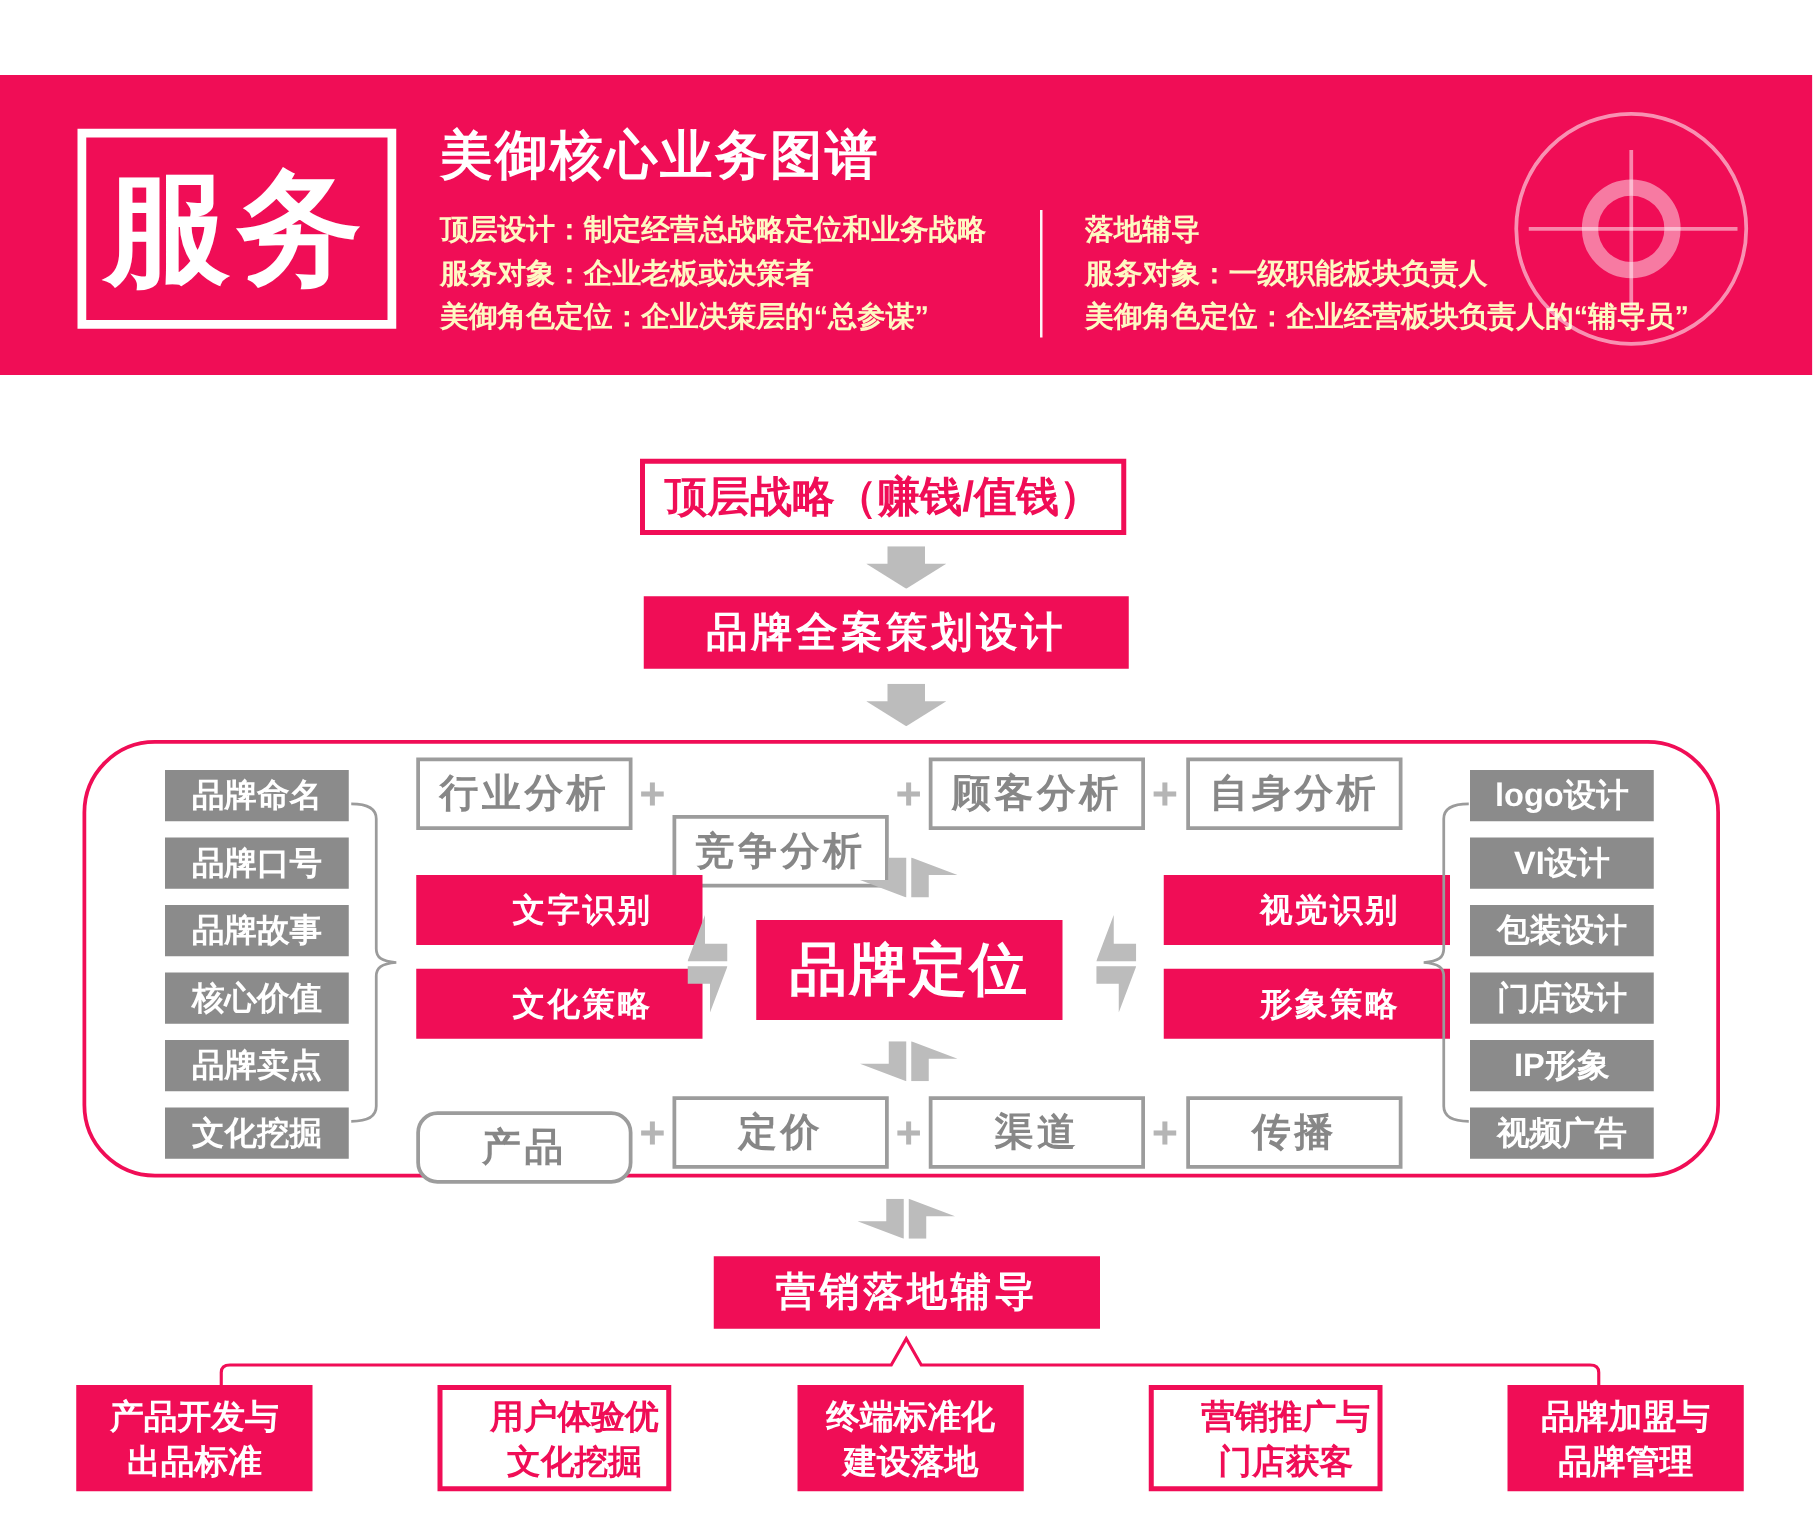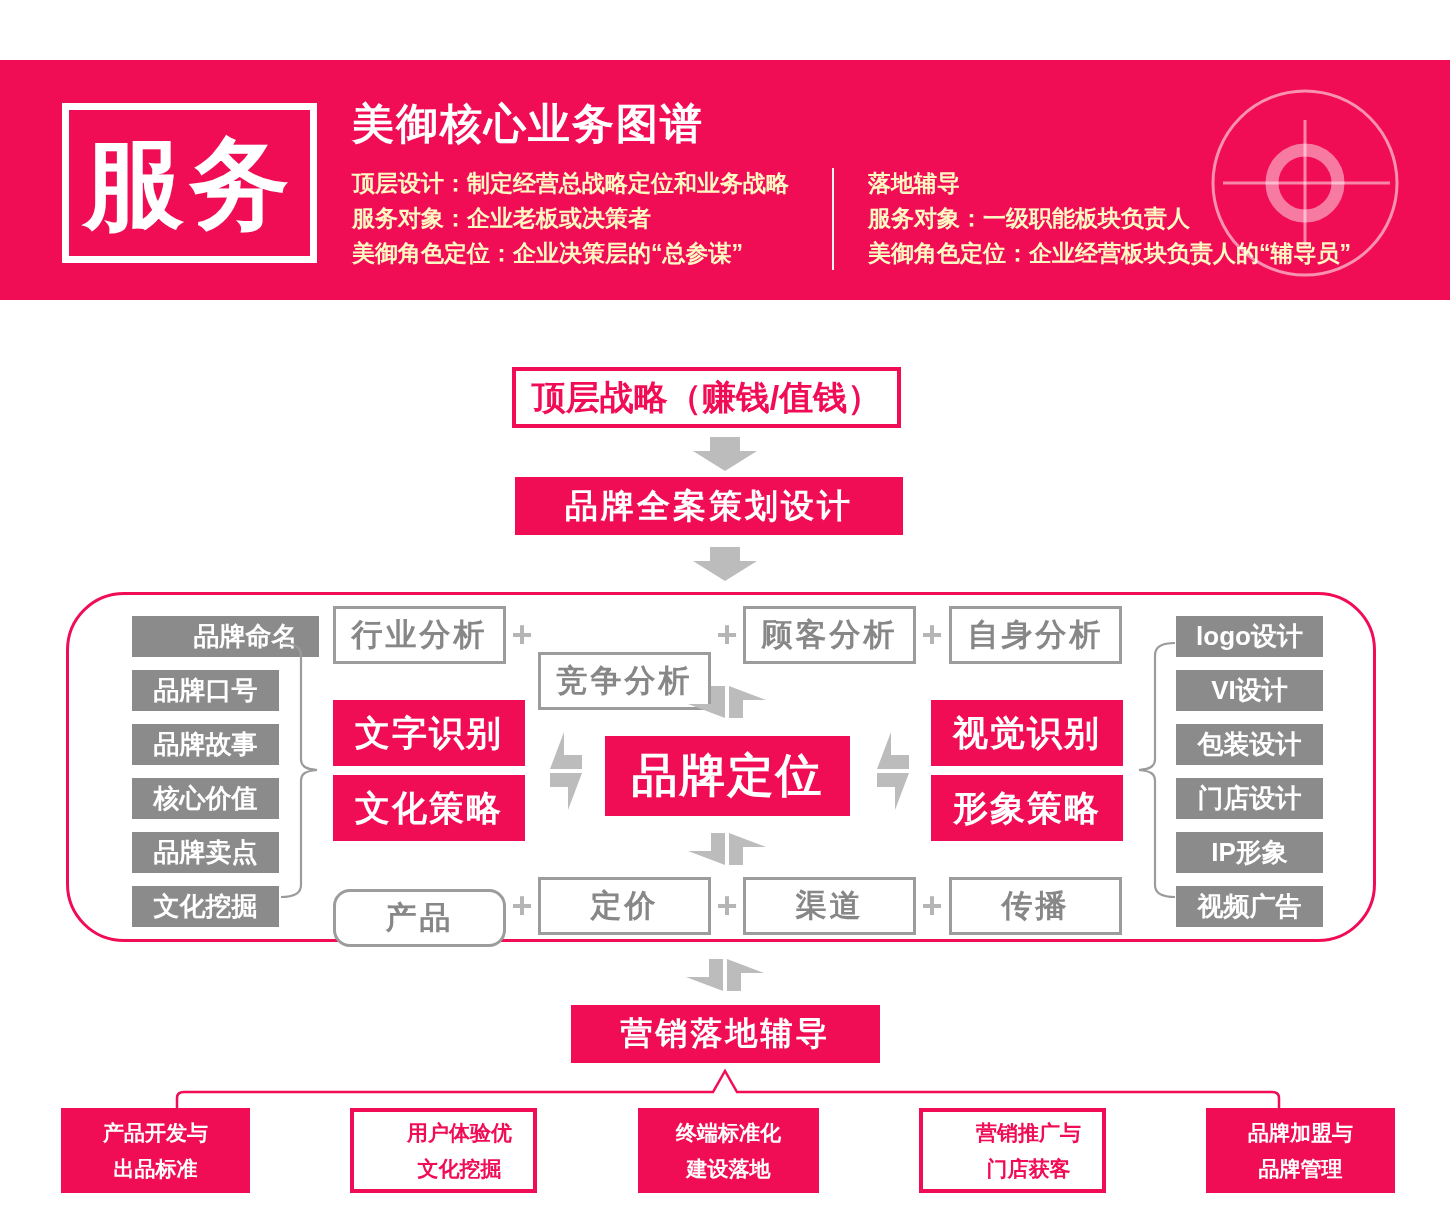--- a/index.html
+++ b/index.html
@@ -24,25 +24,25 @@
   .marketing{left:571px;top:1005px;width:309px;height:58px;font-size:32px;letter-spacing:3px;}
 
   
   .matrix{left:66px;top:592px;width:1310px;height:350px;border:3px solid var(--pink);
           box-sizing:border-box;border-radius:58px;background:#fff;}
   .graybox{width:147px;height:41px;background:#8B8B8B;color:#fff;font-size:26px;font-weight:bold;}
   .leftcol{left:63px;}  .rightcol{left:1107px;}
   .anabox{width:173px;height:58px;border:3px solid #9C9C9C;box-sizing:border-box;background:#fff;
           color:#878787;font-size:31px;font-weight:600;letter-spacing:3px;}
   .plus{color:#B5B5B5;font-size:36px;font-weight:bold;width:30px;height:58px;}
-  .pinkmid{width:192px;height:66px;font-size:35px;letter-spacing:2px;}
+  .pinkmid{width:192px;height:56px;font-size:26px;letter-spacing:2px;padding-left:37px;}
   .center-box{left:536px;top:141px;width:245px;height:80px;font-size:46px;letter-spacing:2px;}
 
   
-  .bbox{height:85px;box-sizing:border-box;font-size:21px;font-weight:bold;line-height:36px;}
+  .bbox{height:85px;box-sizing:border-box;font-size:27px;font-weight:bold;line-height:36px;}
   .bbox.outline{border-width:4px;padding-left:32px;}
   svg{display:block;}
 </style>
 </head>
 <body>
 
 <div class="canvas" style="--pink:#F00D56;">
 
   <div class="abs banner">
     <div class="abs badge flexc">
@@ -85,21 +85,21 @@
     <span>品牌全案策划设计</span>
   </div>
 
   <svg class="abs" style="left:693px;top:547px;" width="64" height="34" viewBox="0 0 64 34">
     <rect x="17" y="0" width="30" height="15" fill="#BCBCBC"></rect>
     <polygon points="0,14 64,14 32,34" fill="#BCBCBC"></polygon>
   </svg>
 
   <div class="abs matrix">
 
-    <div class="abs graybox flexc leftcol" style="top:21px;padding-left:40px;">品牌命名</div>
+    <div class="abs graybox flexc leftcol" style="top:21px;">品牌命名</div>
     <div class="abs graybox flexc leftcol" style="top:75px;">品牌口号</div>
     <div class="abs graybox flexc leftcol" style="top:129px;">品牌故事</div>
     <div class="abs graybox flexc leftcol" style="top:183px;">核心价值</div>
     <div class="abs graybox flexc leftcol" style="top:237px;">品牌卖点</div>
     <div class="abs graybox flexc leftcol" style="top:291px;">文化挖掘</div>
 
     <svg class="abs" style="left:210px;top:38px;" width="46" height="272" viewBox="0 0 46 272">
       <path d="M2,10 C16,10 22,14 22,22 L22,126 C22,133 26,136 38,137 C26,138 22,141 22,148 L22,252 C22,260 16,264 2,264" fill="none" stroke="#9B9B9B" stroke-width="2.2"></path>
     </svg>
 

